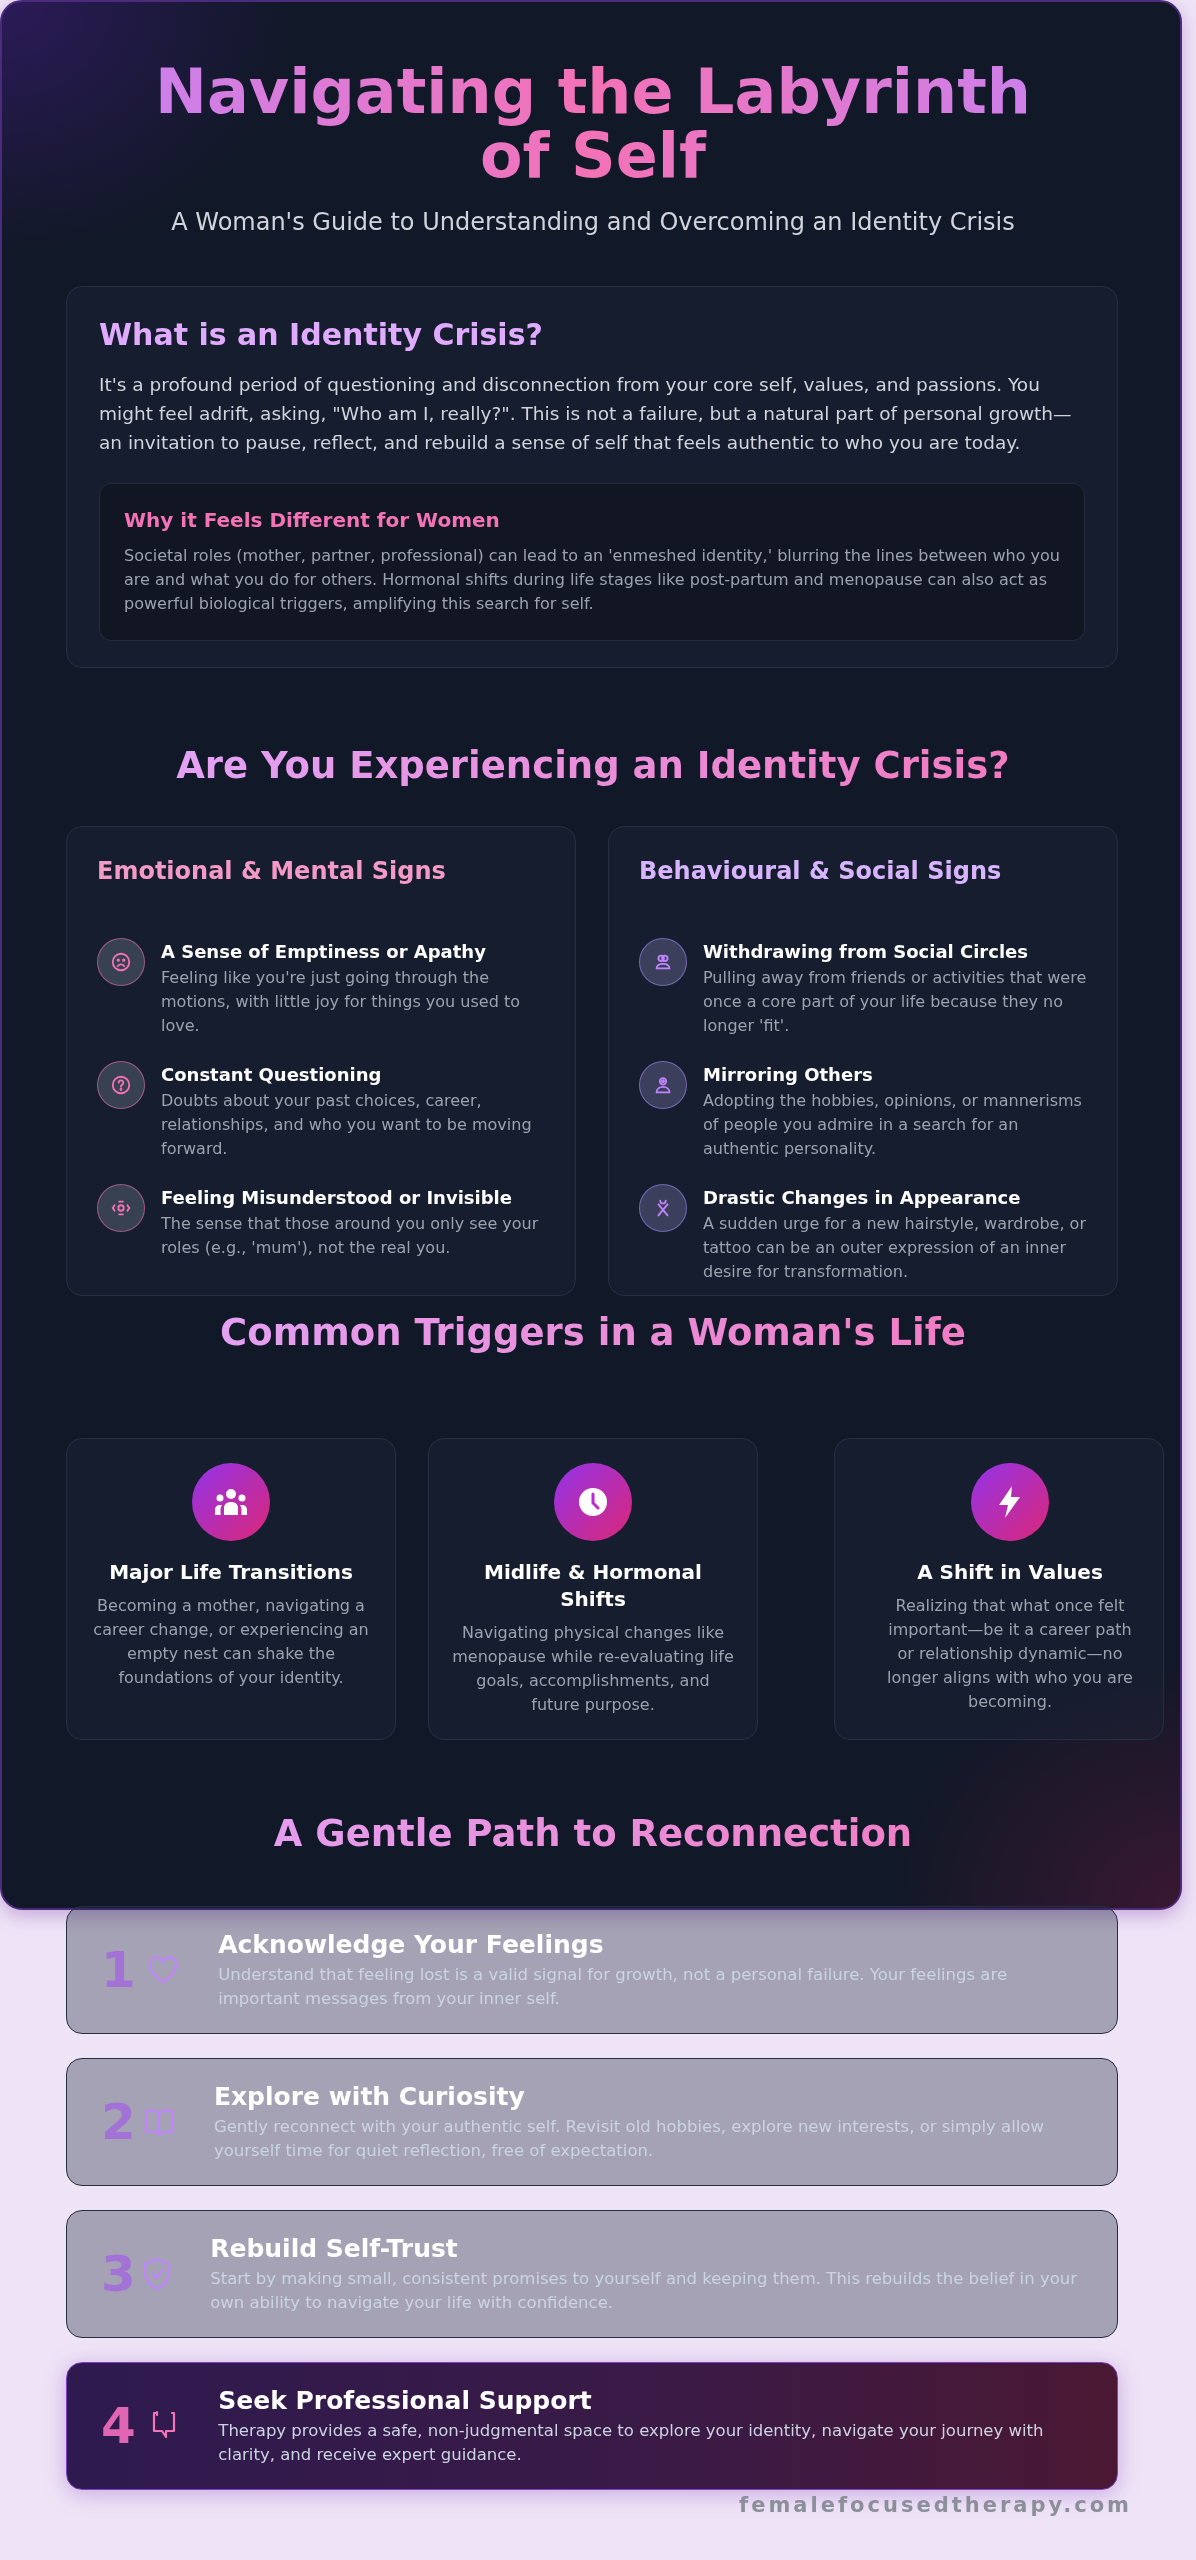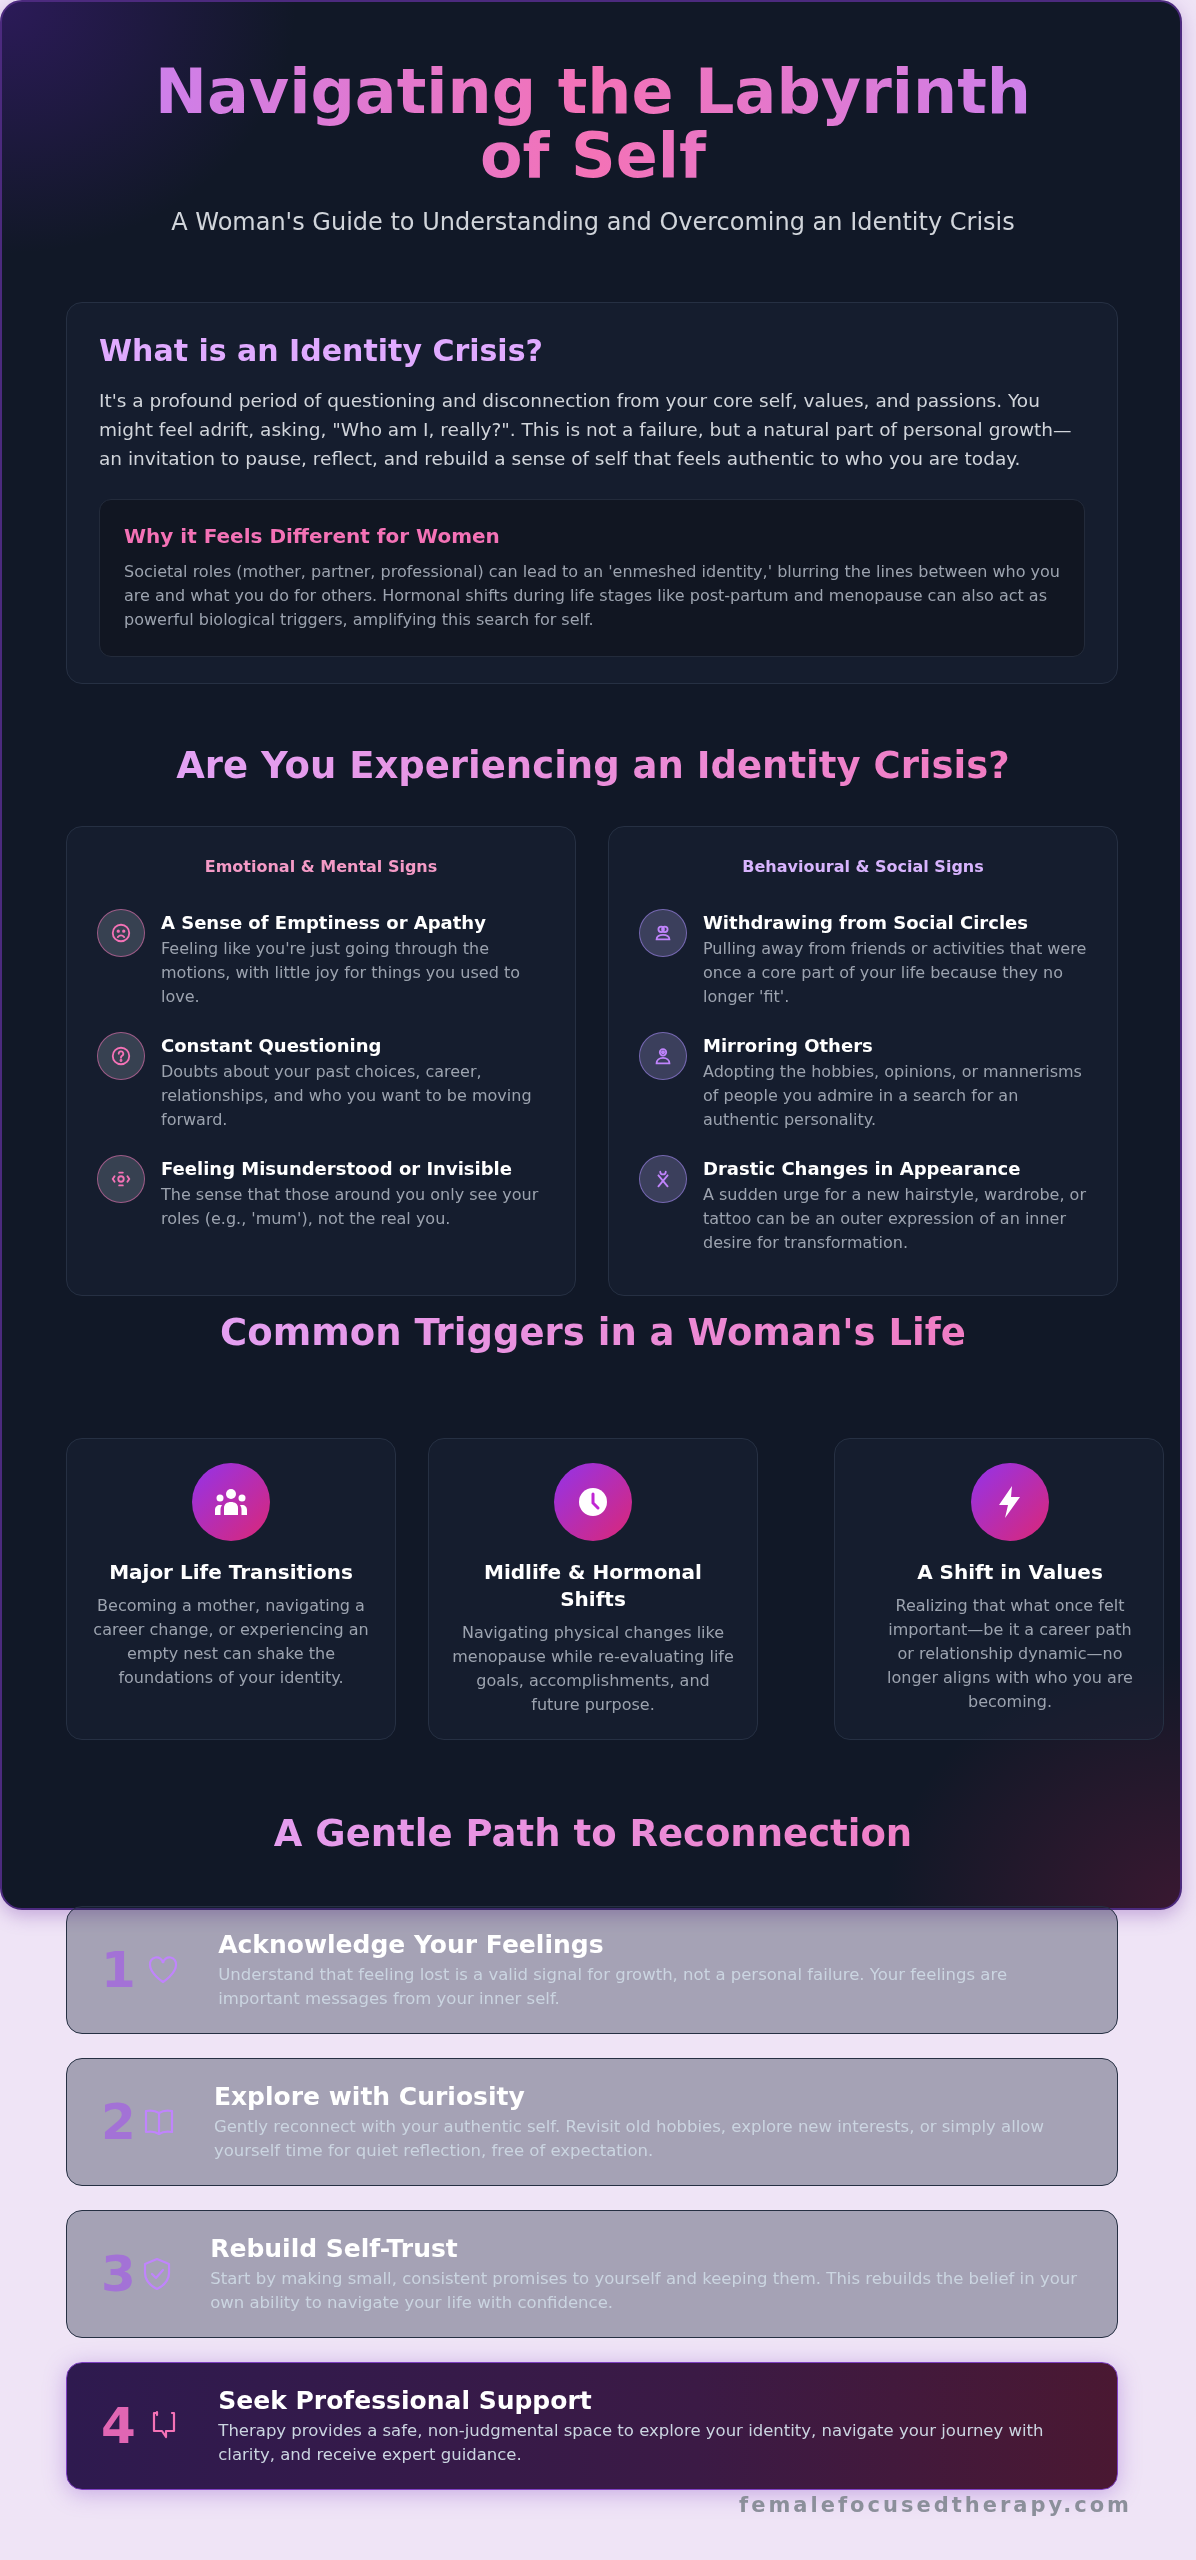--- a/index.html
+++ b/index.html
@@ -38,36 +38,36 @@
   .subtitle {
     position: absolute; left: 0; width: 1182px; top: 206px;
     text-align: center; font-size: 24px; color: #d1d5db;
   }
   .card {
     position: absolute;
     background: rgba(30,41,59,0.35);
     border: 1px solid #263043;
     border-radius: 16px;
   }
-  .intro { left: 64px; top: 300px; width: 1052px; height: 382px; padding: 30px 32px; }
+  .intro { left: 64px; top: 284px; width: 1052px; height: 382px; padding: 30px 32px; }
   .intro h2 { font-size: 30px; font-weight: bold; color: #e0aaff; margin-bottom: 18px; }
   .intro p { font-size: 18.5px; line-height: 29px; color: #d1d5db; }
   .intro .inner {
     margin-top: 26px; background: #111622; border: 1px solid #232b3b; border-radius: 12px;
     padding: 24px 24px;
   }
   .intro .inner h3 { font-size: 20px; color: #f472b6; margin-bottom: 12px; font-weight: bold; }
   .intro .inner p { font-size: 16px; line-height: 24px; color: #9ca3af; }
 
   .section-title {
     position: absolute; left: 0; width: 1182px; text-align: center;
     font-weight: bold; font-size: 37px;
   }
   .sign-card { width: 510px; height: 470px; top: 824px; padding: 30px 30px; }
-  .sign-card h3 { text-align: center; font-size: 16px; font-weight: bold; margin-bottom: 36px; }
+  .sign-card h3 { font-size: 24px; font-weight: bold; margin-bottom: 56px; }
   .sign-item { display: flex; margin-bottom: 26px; }
   .sign-icon {
     flex: 0 0 48px; width: 48px; height: 48px; border-radius: 50%;
     display: flex; align-items: center; justify-content: center;
     margin-right: 16px; margin-top: -3px;
   }
   .sign-icon.pink { background: #374151; border: 1.5px solid rgba(244,114,182,0.55); }
   .sign-icon.purple { background: #3b3f5c; border: 1.5px solid rgba(167,139,250,0.55); }
   .sign-text h4 { font-size: 18px; color: #ffffff; font-weight: bold; margin-bottom: 4px; }
   .sign-text p { font-size: 16px; line-height: 24px; color: #9ca3af; }

